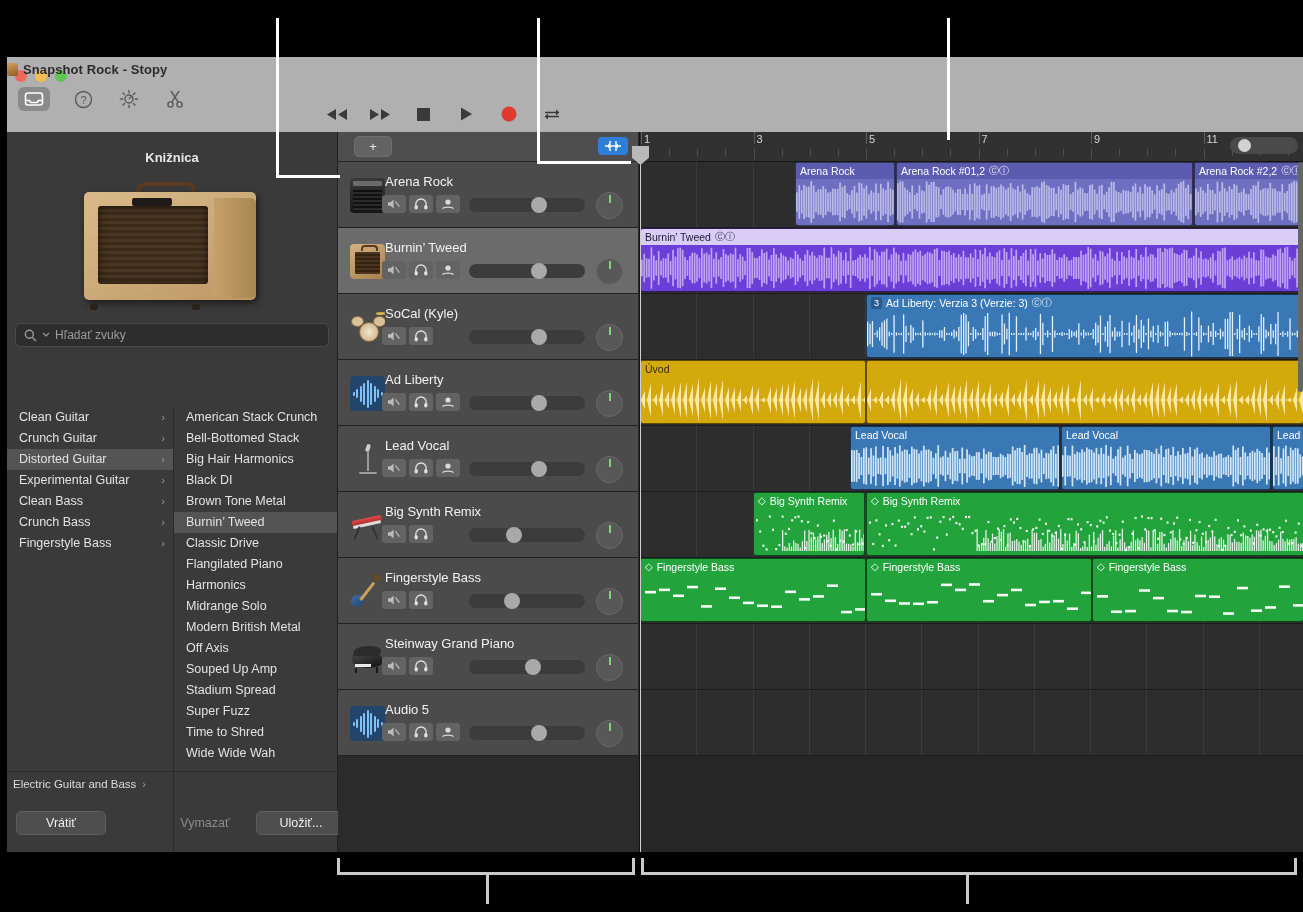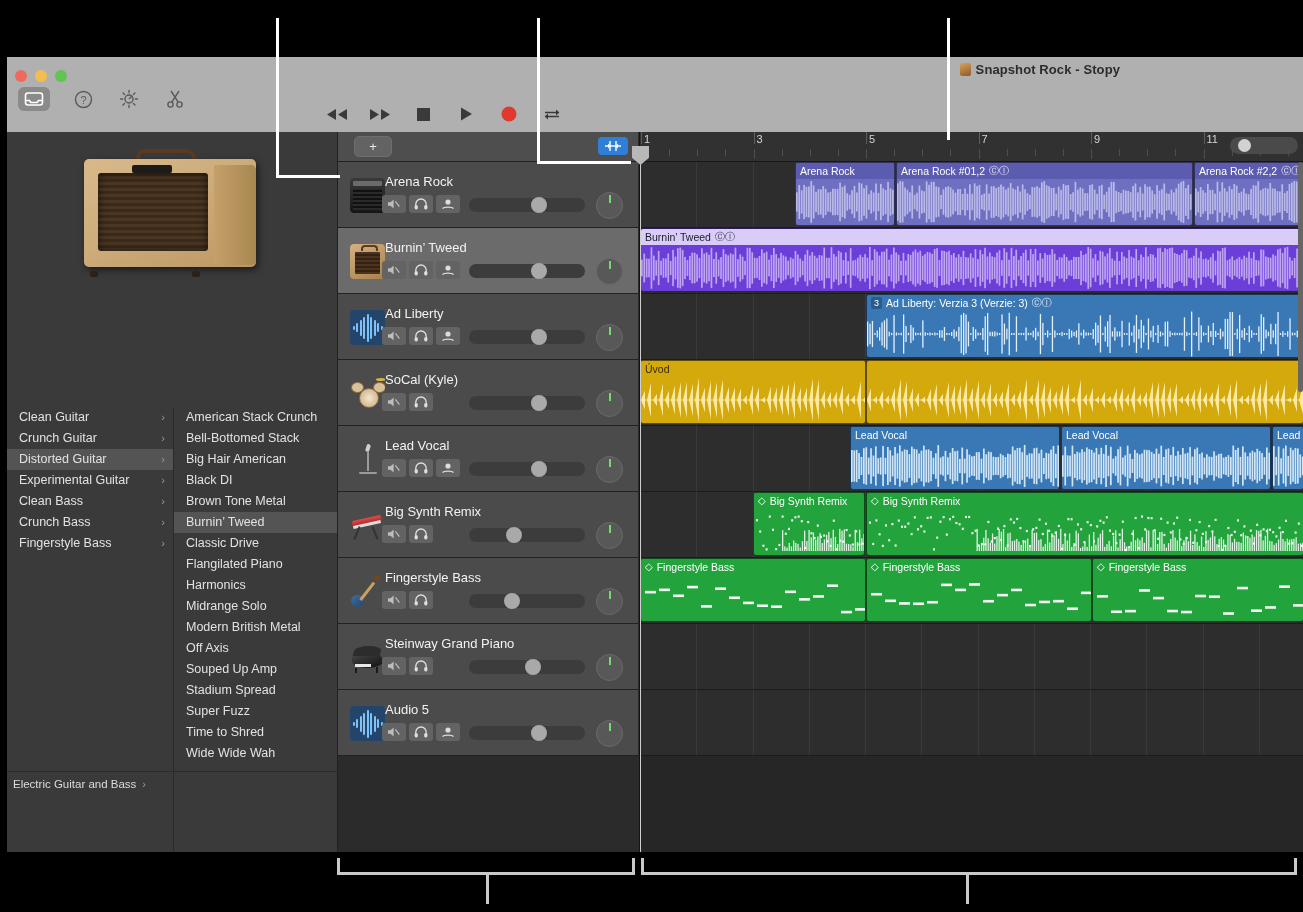--- a/index.html
+++ b/index.html
@@ -5,21 +5,21 @@
   html,body{margin:0;padding:0;background:#000;}
   body{width:1303px;height:912px;overflow:hidden;font-family:"Liberation Sans","DejaVu Sans",sans-serif;-webkit-font-smoothing:antialiased;}
   #root{position:relative;width:1303px;height:912px;background:#000;}
 
   
   .window{position:absolute;left:7px;top:57px;width:1296px;height:795px;background:#2b2b2b;overflow:hidden;}
   .titlebar{position:absolute;left:0;top:0;width:1296px;height:75px;background:#b0b0b0;}
   .traffic{position:absolute;left:8px;top:13px;display:flex;gap:8px;}
   .tl{width:12px;height:12px;border-radius:50%;}
   .tl.r{background:#ed6a5e;} .tl.y{background:#f4bd50;} .tl.g{background:#61c454;}
-  .doc-title{position:absolute;left:0;top:5px;width:1113px;text-align:right;font-size:13px;color:#2c2c2c;font-weight:bold;letter-spacing:.1px;}
+  .doc-title{position:absolute;left:0;top:5px;width:1113px;text-align:left;font-size:13px;color:#2c2c2c;font-weight:bold;letter-spacing:.1px;}
   .doc-title .dicon{display:inline-block;width:11px;height:13px;background:linear-gradient(160deg,#d7a15a,#8e5a27);border-radius:2px;vertical-align:-2px;margin-right:5px;}
 
   
   .tb-left{position:absolute;left:11px;top:30px;display:flex;align-items:center;gap:20px;}
   .tb-btn{width:32px;height:24px;display:flex;align-items:center;justify-content:center;border-radius:6px;}
   .tb-btn.active{background:#8a8a8a;}
   .tb-ic{width:26px;height:24px;display:flex;align-items:center;justify-content:center;}
 
   
   .transport{position:absolute;left:318px;top:92px;display:flex;align-items:center;gap:19px;transform:translateY(-46px);}
@@ -276,33 +276,44 @@
         <div class="tb-ic">
           <svg width="20" height="18" viewBox="0 0 20 18">
               <path d="M3 12c-1.8-3 0-8 7-8s8.8 5 7 8" fill="none" stroke="#4d4d4d" stroke-width="1.5"></path>
               <path d="M3 12c0 2 1.5 3 3 3s3-1 3-3" fill="none" stroke="#4d4d4d" stroke-width="1.5"></path>
             </svg>
         </div>
       </div>
     </div>
 
     <div class="library">
+      <div class="lib-title">Knižnica</div>
 
       <div class="amp-wrap">
         <div class="amp">
           <div class="handle"></div>
           <div class="body"></div>
           <div class="side"></div>
           <div class="grille"></div>
           <div class="logo"></div>
           <div class="foot l"></div>
           <div class="foot r"></div>
         </div>
       </div>
 
+      <div class="search">
+        <svg width="13" height="13" viewBox="0 0 13 13">
+            <circle cx="5.3" cy="5.3" r="4" fill="none" stroke="#9b9b9b" stroke-width="1.4"></circle>
+            <path d="M8.4 8.4L12 12" stroke="#9b9b9b" stroke-width="1.4"></path>
+          </svg>
+        <svg width="8" height="6" viewBox="0 0 8 6">
+            <path d="M1 1l3 3 3-3" fill="none" stroke="#9b9b9b" stroke-width="1.2"></path>
+          </svg>
+        <span class="ph">Hľadať zvuky</span>
+      </div>
 
       <div class="lib-cols">
         <div class="lib-col left" id="lib-categories">
             <div class="lib-item">
               <span>Clean Guitar</span>
               <span class="chev">›</span>
             </div>
             <div class="lib-item">
               <span>Crunch Guitar</span>
               <span class="chev">›</span>
@@ -329,21 +340,21 @@
             </div>
           </div>
         <div class="lib-col right" id="lib-patches">
             <div class="lib-item">
               <span>American Stack Crunch</span>
             </div>
             <div class="lib-item">
               <span>Bell-Bottomed Stack</span>
             </div>
             <div class="lib-item">
-              <span>Big Hair American</span>
+              <span>Big Hair Harmonics</span>
             </div>
             <div class="lib-item">
               <span>Black DI</span>
             </div>
             <div class="lib-item">
               <span>Brown Tone Metal</span>
             </div>
             <div class="lib-item sel">
               <span>Burnin’ Tweed</span>
             </div>
@@ -381,20 +392,25 @@
               <span>Wide Wide Wah</span>
             </div>
           </div>
       </div>
 
       <div class="lib-footer">
         <span>Electric Guitar and Bass</span>
         <span class="chev">›</span>
       </div>
 
+      <div class="lib-buttons">
+        <div class="btn">Vrátiť</div>
+        <div class="btn dim right" style="margin-right:6px">Vymazať</div>
+        <div class="btn">Uložiť...</div>
+      </div>
     </div>
 
     <div class="tracksarea">
 
       <div class="tr-toolbar">
         <div class="plus">+</div>
         <div class="flexbtn">
           <svg width="20" height="12" viewBox="0 0 20 12">
               <g stroke="#fff" stroke-width="1.4" fill="none">
                 <path d="M2 6h3M15 6h3"></path>
@@ -479,20 +495,54 @@
             </div>
             <div class="vol">
               <div class="k" style="left:62px"></div>
             </div>
             <div class="pan">
               <i></i>
             </div>
           </div>
           <div class="th">
             <div class="ticon">
+              <div style="width:100%;height:100%;position:relative">
+                <div style="position:absolute;left:9px;top:12px;width:18px;height:18px;border-radius:50%;background:radial-gradient(#f2e6cf,#c8a87a);border:1px solid #8a6a40"></div>
+                <div style="position:absolute;left:1px;top:6px;width:11px;height:9px;border-radius:50%;background:#d9c29a;border:1px solid #8a6a40"></div>
+                <div style="position:absolute;left:23px;top:6px;width:11px;height:9px;border-radius:50%;background:#d9c29a;border:1px solid #8a6a40"></div>
+                <div style="position:absolute;left:26px;top:2px;width:10px;height:3px;border-radius:50%;background:#d8b24a"></div>
+              </div>
+            </div>
+            <div class="tname">SoCal (Kyle)</div>
+            <div class="ctrls">
+              <div class="ctrl">
+                <svg width="14" height="12" viewBox="0 0 14 12">
+                  <path d="M1 4.2h2.6L6.6 1.6v8.8L3.6 7.8H1z" fill="#bdbdbd"></path>
+                  <g stroke="#bdbdbd" stroke-width="1.2">
+                    <path d="M8.4 3.3l4 5.4"></path>
+                  </g>
+                </svg>
+              </div>
+              <div class="ctrl">
+                <svg width="14" height="12" viewBox="0 0 14 12">
+                  <path d="M1.8 8V6.2a5.2 5.2 0 0110.4 0V8" fill="none" stroke="#e0e0e0" stroke-width="1.3"></path>
+                  <rect x="0.6" y="7.2" width="3.2" height="4.2" rx="1.4" fill="#e0e0e0"></rect>
+                  <rect x="10.2" y="7.2" width="3.2" height="4.2" rx="1.4" fill="#e0e0e0"></rect>
+                </svg>
+              </div>
+            </div>
+            <div class="vol">
+              <div class="k" style="left:62px"></div>
+            </div>
+            <div class="pan">
+              <i></i>
+            </div>
+          </div>
+          <div class="th">
+            <div class="ticon">
               <div style="width:100%;height:100%;background:#24456b;border-radius:3px;display:flex;align-items:center;justify-content:center;gap:1.5px">
                 <span style="display:block;width:2px;height:4px;background:#7fc0f5;border-radius:1px"></span>
                 <span style="display:block;width:2px;height:9px;background:#7fc0f5;border-radius:1px"></span>
                 <span style="display:block;width:2px;height:16px;background:#7fc0f5;border-radius:1px"></span>
                 <span style="display:block;width:2px;height:22px;background:#7fc0f5;border-radius:1px"></span>
                 <span style="display:block;width:2px;height:28px;background:#7fc0f5;border-radius:1px"></span>
                 <span style="display:block;width:2px;height:22px;background:#7fc0f5;border-radius:1px"></span>
                 <span style="display:block;width:2px;height:16px;background:#7fc0f5;border-radius:1px"></span>
                 <span style="display:block;width:2px;height:9px;background:#7fc0f5;border-radius:1px"></span>
                 <span style="display:block;width:2px;height:4px;background:#7fc0f5;border-radius:1px"></span>
@@ -512,54 +562,20 @@
                 <svg width="14" height="12" viewBox="0 0 14 12">
                   <path d="M1.8 8V6.2a5.2 5.2 0 0110.4 0V8" fill="none" stroke="#e0e0e0" stroke-width="1.3"></path>
                   <rect x="0.6" y="7.2" width="3.2" height="4.2" rx="1.4" fill="#e0e0e0"></rect>
                   <rect x="10.2" y="7.2" width="3.2" height="4.2" rx="1.4" fill="#e0e0e0"></rect>
                 </svg>
               </div>
               <div class="ctrl">
                 <svg width="14" height="12" viewBox="0 0 14 12">
                   <circle cx="7" cy="4" r="2.6" fill="#dcdcdc"></circle>
                   <path d="M1.5 10.5c1.6-1.8 9.4-1.8 11 0" fill="none" stroke="#dcdcdc" stroke-width="1.3"></path>
-                </svg>
-              </div>
-            </div>
-            <div class="vol">
-              <div class="k" style="left:62px"></div>
-            </div>
-            <div class="pan">
-              <i></i>
-            </div>
-          </div>
-          <div class="th">
-            <div class="ticon">
-              <div style="width:100%;height:100%;position:relative">
-                <div style="position:absolute;left:9px;top:12px;width:18px;height:18px;border-radius:50%;background:radial-gradient(#f2e6cf,#c8a87a);border:1px solid #8a6a40"></div>
-                <div style="position:absolute;left:1px;top:6px;width:11px;height:9px;border-radius:50%;background:#d9c29a;border:1px solid #8a6a40"></div>
-                <div style="position:absolute;left:23px;top:6px;width:11px;height:9px;border-radius:50%;background:#d9c29a;border:1px solid #8a6a40"></div>
-                <div style="position:absolute;left:26px;top:2px;width:10px;height:3px;border-radius:50%;background:#d8b24a"></div>
-              </div>
-            </div>
-            <div class="tname">SoCal (Kyle)</div>
-            <div class="ctrls">
-              <div class="ctrl">
-                <svg width="14" height="12" viewBox="0 0 14 12">
-                  <path d="M1 4.2h2.6L6.6 1.6v8.8L3.6 7.8H1z" fill="#bdbdbd"></path>
-                  <g stroke="#bdbdbd" stroke-width="1.2">
-                    <path d="M8.4 3.3l4 5.4"></path>
-                  </g>
-                </svg>
-              </div>
-              <div class="ctrl">
-                <svg width="14" height="12" viewBox="0 0 14 12">
-                  <path d="M1.8 8V6.2a5.2 5.2 0 0110.4 0V8" fill="none" stroke="#e0e0e0" stroke-width="1.3"></path>
-                  <rect x="0.6" y="7.2" width="3.2" height="4.2" rx="1.4" fill="#e0e0e0"></rect>
-                  <rect x="10.2" y="7.2" width="3.2" height="4.2" rx="1.4" fill="#e0e0e0"></rect>
                 </svg>
               </div>
             </div>
             <div class="vol">
               <div class="k" style="left:62px"></div>
             </div>
             <div class="pan">
               <i></i>
             </div>
           </div>

